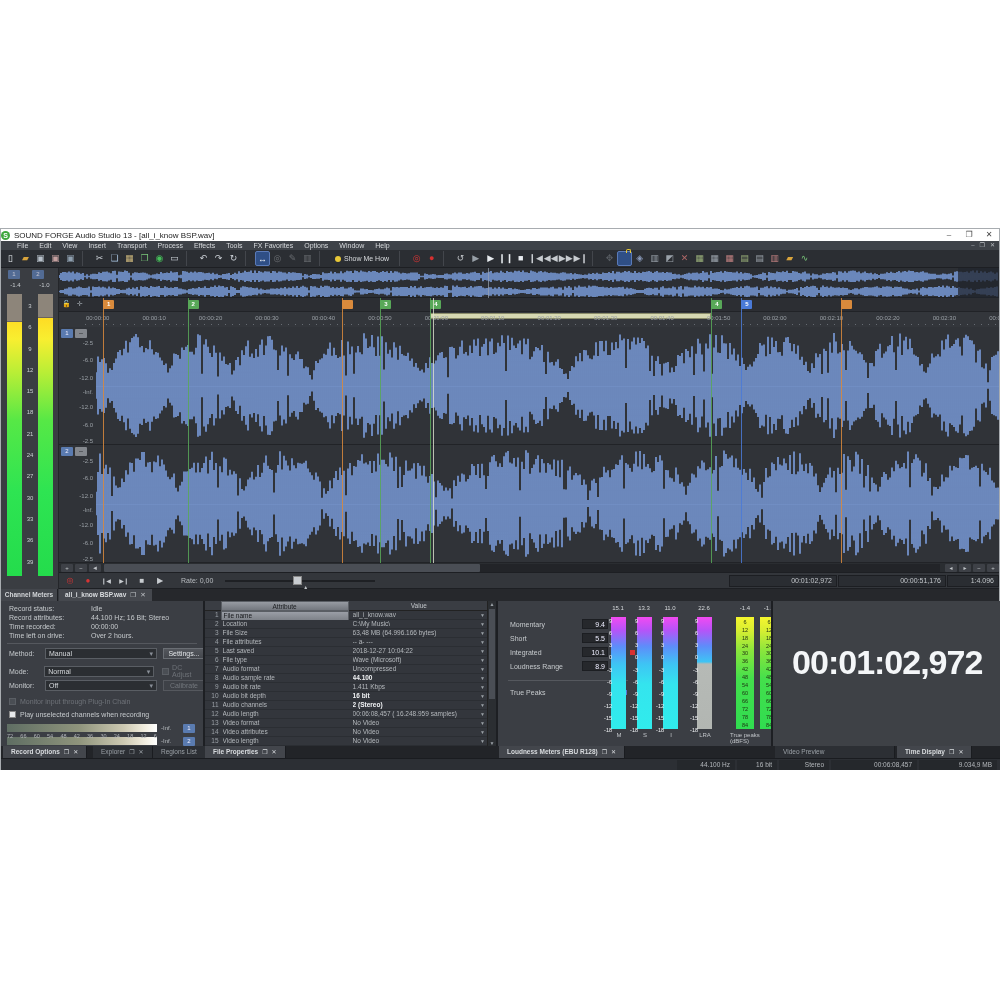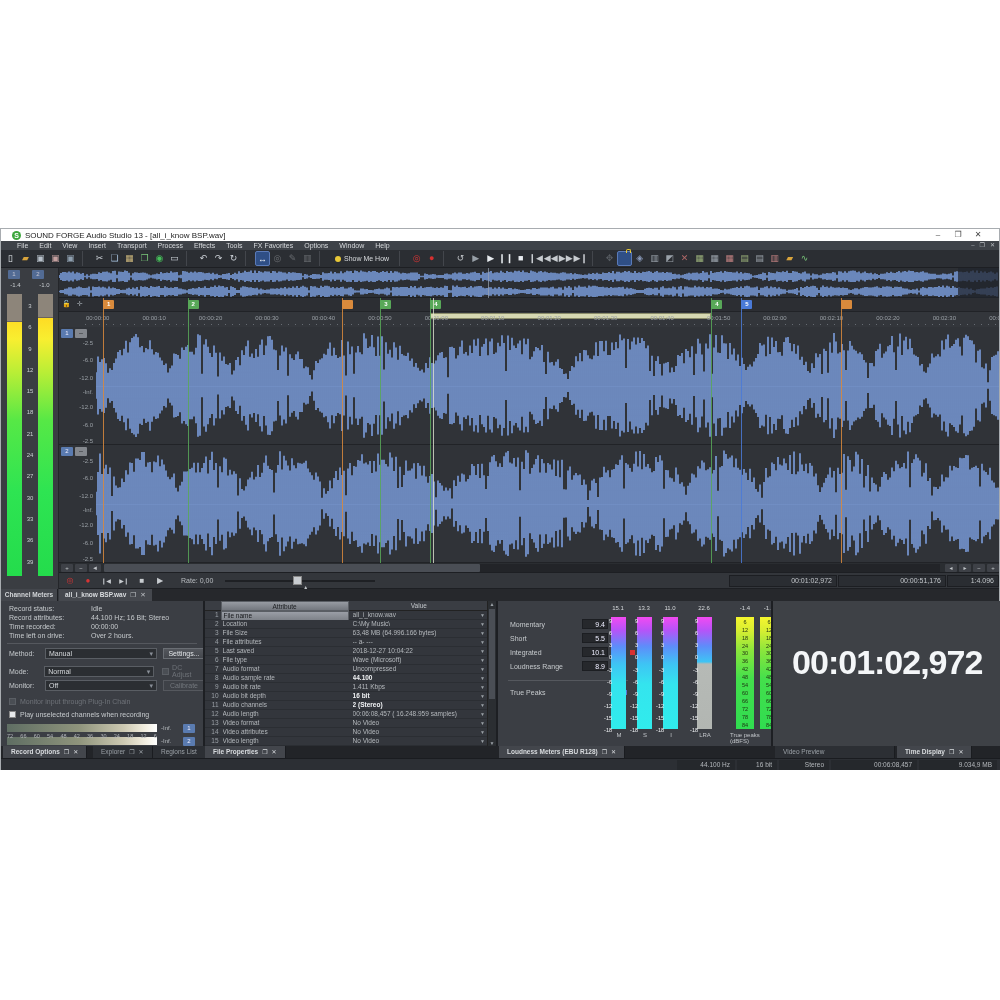--- a/index.html
+++ b/index.html
@@ -1,19 +1,19 @@
 <!DOCTYPE html>
 <html><head>
 <meta charset="utf-8">
 <style>
 *{box-sizing:border-box;margin:0;padding:0}
 html,body{width:1000px;height:1000px;background:#fff;font-family:"Liberation Sans",sans-serif;overflow:hidden}
 .app{position:absolute;top:228px;left:0;width:1000px;height:542px;background:#35383d;border:1px solid #a8acb0;border-top:none}
 
-.titlebar{position:absolute;top:0;left:0;right:0;height:13px;background:#fff;display:flex;align-items:center;padding:0 11px;border-top:1px solid #a8acb0}
+.titlebar{position:absolute;top:0;left:0;right:0;height:13px;background:#fff;display:flex;align-items:center;padding:0 0;border-top:1px solid #a8acb0}
 .logo{width:9px;height:9px;border-radius:50%;background:#3da63d;color:#fff;font-size:7px;line-height:9px;text-align:center;font-weight:bold;margin-right:4px}
 .wtitle{font-size:8px;color:#222;flex:1;white-space:nowrap}
 .wbtn{width:20px;text-align:center;font-size:8px;color:#444;line-height:12px;cursor:default}
 
 .menubar{position:absolute;top:13px;left:0;right:0;height:9px;background:#3e4248;display:flex;align-items:center;padding-left:16px;gap:11px}
 .mitem{font-size:7px;color:#d6d9dc;line-height:9px;white-space:nowrap}
 .mdib{margin-left:auto;display:flex;gap:5px;padding-right:4px}
 .mdib span{font-size:6px;color:#b8bcc0;line-height:9px}
 
 .toolbar{position:absolute;top:22px;left:0;right:0;height:18px;background:#2b2e33;border-bottom:1px solid #1d1f23;display:flex;align-items:center;padding-left:2px}

